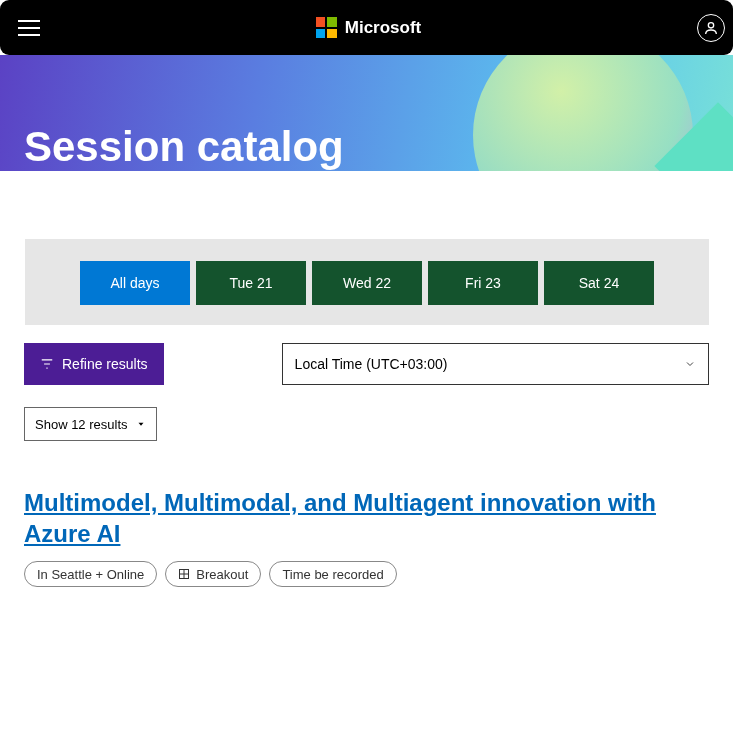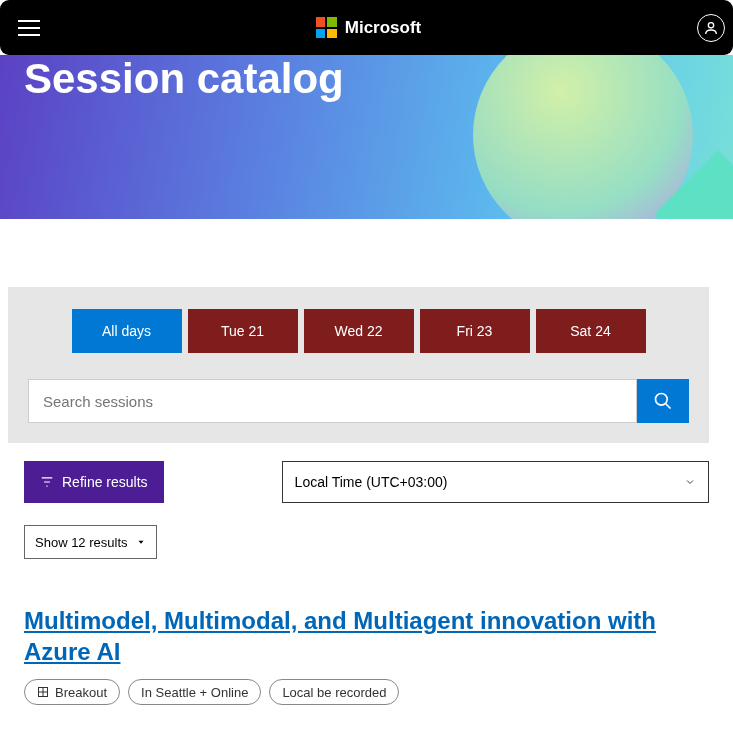--- a/index.html
+++ b/index.html
@@ -4,27 +4,27 @@
 <style>
 * { box-sizing: border-box; margin: 0; padding: 0; }
 body { font-family: "Segoe UI", Arial, sans-serif; background: #fff; width: 733px; }
 .topbar { background: #000; height: 55px; display: flex; align-items: center; justify-content: space-between; padding: 0 18px; border-radius: 9px; }
 .hamburger { width: 22px; height: 16px; display: flex; flex-direction: column; justify-content: space-between; cursor: pointer; }
 .hamburger span { width: 100%; height: 2px; background: #fff; }
 .brand { display: flex; align-items: center; gap: 8px; color: #fff; font-size: 17px; font-weight: 600; }
 .ms-logo { width: 21px; height: 21px; display: grid; grid-template-columns: 1fr 1fr; grid-template-rows: 1fr 1fr; gap: 2px; }
 .sq-r { background: #f25022; } .sq-g { background: #7fba00; } .sq-b { background: #00a4ef; } .sq-y { background: #ffb900; }
 .avatar-btn { width: 28px; height: 28px; border: 1.5px solid #fff; border-radius: 50%; display: flex; align-items: center; justify-content: center; cursor: pointer; margin-right: -10px; }
-.hero { height: 164px; background: linear-gradient(100deg, #5b42c4 0%, #5a7de0 35%, #5cc4f0 75%, #78e0d8 100%); position: relative; overflow: hidden; display: flex; align-items: flex-start; padding-left: 24px; }
+.hero { height: 116px; background: linear-gradient(100deg, #5b42c4 0%, #5a7de0 35%, #5cc4f0 75%, #78e0d8 100%); position: relative; overflow: hidden; display: flex; align-items: flex-end; padding-left: 24px; }
 .hero h1 { color: #fff; font-size: 42px; font-weight: 600; }
 .blob { position: absolute; top: -30px; right: 40px; width: 220px; height: 220px; border-radius: 50%; background: radial-gradient(circle at 40% 30%, #dff5a0, #9be0c0 60%, #b8a0e8 90%); opacity: .9; }
 .blob2 { position: absolute; bottom: -40px; right: -30px; width: 90px; height: 90px; background: #5ee0c4; transform: rotate(45deg); }
-.filter-panel { background: #e6e6e6; margin: 68px 24px 0 8px; padding: 22px 20px 20px 20px; }
+.filter-panel { background: #e6e6e6; margin: 68px 24px 0 25px; padding: 22px 20px 20px 20px; }
 .day-tabs { display: flex; justify-content: center; gap: 6px; }
-.day-tab { width: 110px; height: 44px; display: flex; align-items: center; justify-content: center; color: #fff; font-size: 14px; cursor: pointer; background: #7f1d1d; }
+.day-tab { width: 110px; height: 44px; display: flex; align-items: center; justify-content: center; color: #fff; font-size: 14px; cursor: pointer; background: #14532d; }
 .day-tab.active { background: #0078d4; }
 .session-count { text-align: center; margin-top: 24px; font-size: 15px; color: #222; }
 .search-row { display: flex; margin-top: 26px; }
 .search-input { flex: 1; height: 44px; border: 1px solid #ccc; padding: 0 14px; font-size: 15px; outline: none; background: #fff; }
 .search-btn { width: 52px; height: 44px; background: #0078d4; border: none; display: flex; align-items: center; justify-content: center; cursor: pointer; }
 .controls-row { display: flex; align-items: center; margin: 18px 24px 0 24px; gap: 12px; }
 .refine-btn { background: #4c1d95; color: #fff; border: none; height: 42px; padding: 0 16px; font-size: 14px; display: flex; align-items: center; gap: 8px; cursor: pointer; }
 .tz-select { flex: 1; margin-left: 106px; height: 42px; border: 1px solid #333; background: #fff; padding: 0 12px; font-size: 14px; display: flex; align-items: center; justify-content: space-between; cursor: pointer; }
 .mini-controls { display: flex; gap: 14px; margin: 22px 24px 0 24px; }
 .mini-select { height: 34px; border: 1px solid #666; background: #fff; padding: 6px 10px; font-size: 13px; display: flex; align-items: center; gap: 8px; cursor: pointer; }
@@ -67,29 +67,20 @@
 </div>
 
 <div class="filter-panel">
   <div class="day-tabs">
     <div class="day-tab active">All days</div>
     <div class="day-tab">Tue 21</div>
     <div class="day-tab">Wed 22</div>
     <div class="day-tab">Fri 23</div>
     <div class="day-tab">Sat 24</div>
   </div>
-  <div class="search-row">
-    <input class="search-input" placeholder="Search sessions" style="">
-    <button class="search-btn">
-      <svg width="20" height="20" viewBox="0 0 24 24" fill="none" stroke="#fff" stroke-width="2">
-          <circle cx="10" cy="10" r="7"></circle>
-          <line x1="21" y1="21" x2="15" y2="15"></line>
-        </svg>
-    </button>
-  </div>
 </div>
 
 <div class="controls-row">
   <button class="refine-btn">
     <svg width="14" height="14" viewBox="0 0 24 24" fill="none" stroke="#fff" stroke-width="2">
         <path d="M3 5h18M7 12h10M11 19h2"></path>
       </svg>
     <span>Refine results</span>
   </button>
   <div class="tz-select">
@@ -106,28 +97,28 @@
     <svg width="10" height="10" viewBox="0 0 24 24" fill="#000">
         <polygon points="6,9 18,9 12,16"></polygon>
       </svg>
   </div>
 </div>
 
 <div class="session">
   <a class="session-title">Multimodel, Multimodal, and Multiagent innovation with Azure AI</a>
   <div class="tag-row">
     <div class="tag">
+        <span>In Seattle + Online</span>
+      </div>
+    <div class="tag">
       <svg width="12" height="12" viewBox="0 0 24 24" fill="none" stroke="#333" stroke-width="2">
           <rect x="3" y="3" width="18" height="18"></rect>
           <line x1="12" y1="3" x2="12" y2="21"></line>
           <line x1="3" y1="12" x2="21" y2="12"></line>
         </svg>
       <span>Breakout</span>
     </div>
     <div class="tag">
-        <span>In Seattle + Online</span>
-      </div>
-    <div class="tag">
-        <span>Local be recorded</span>
+        <span>Time be recorded</span>
       </div>
   </div>
   
 </div>
 
 </body></html>

